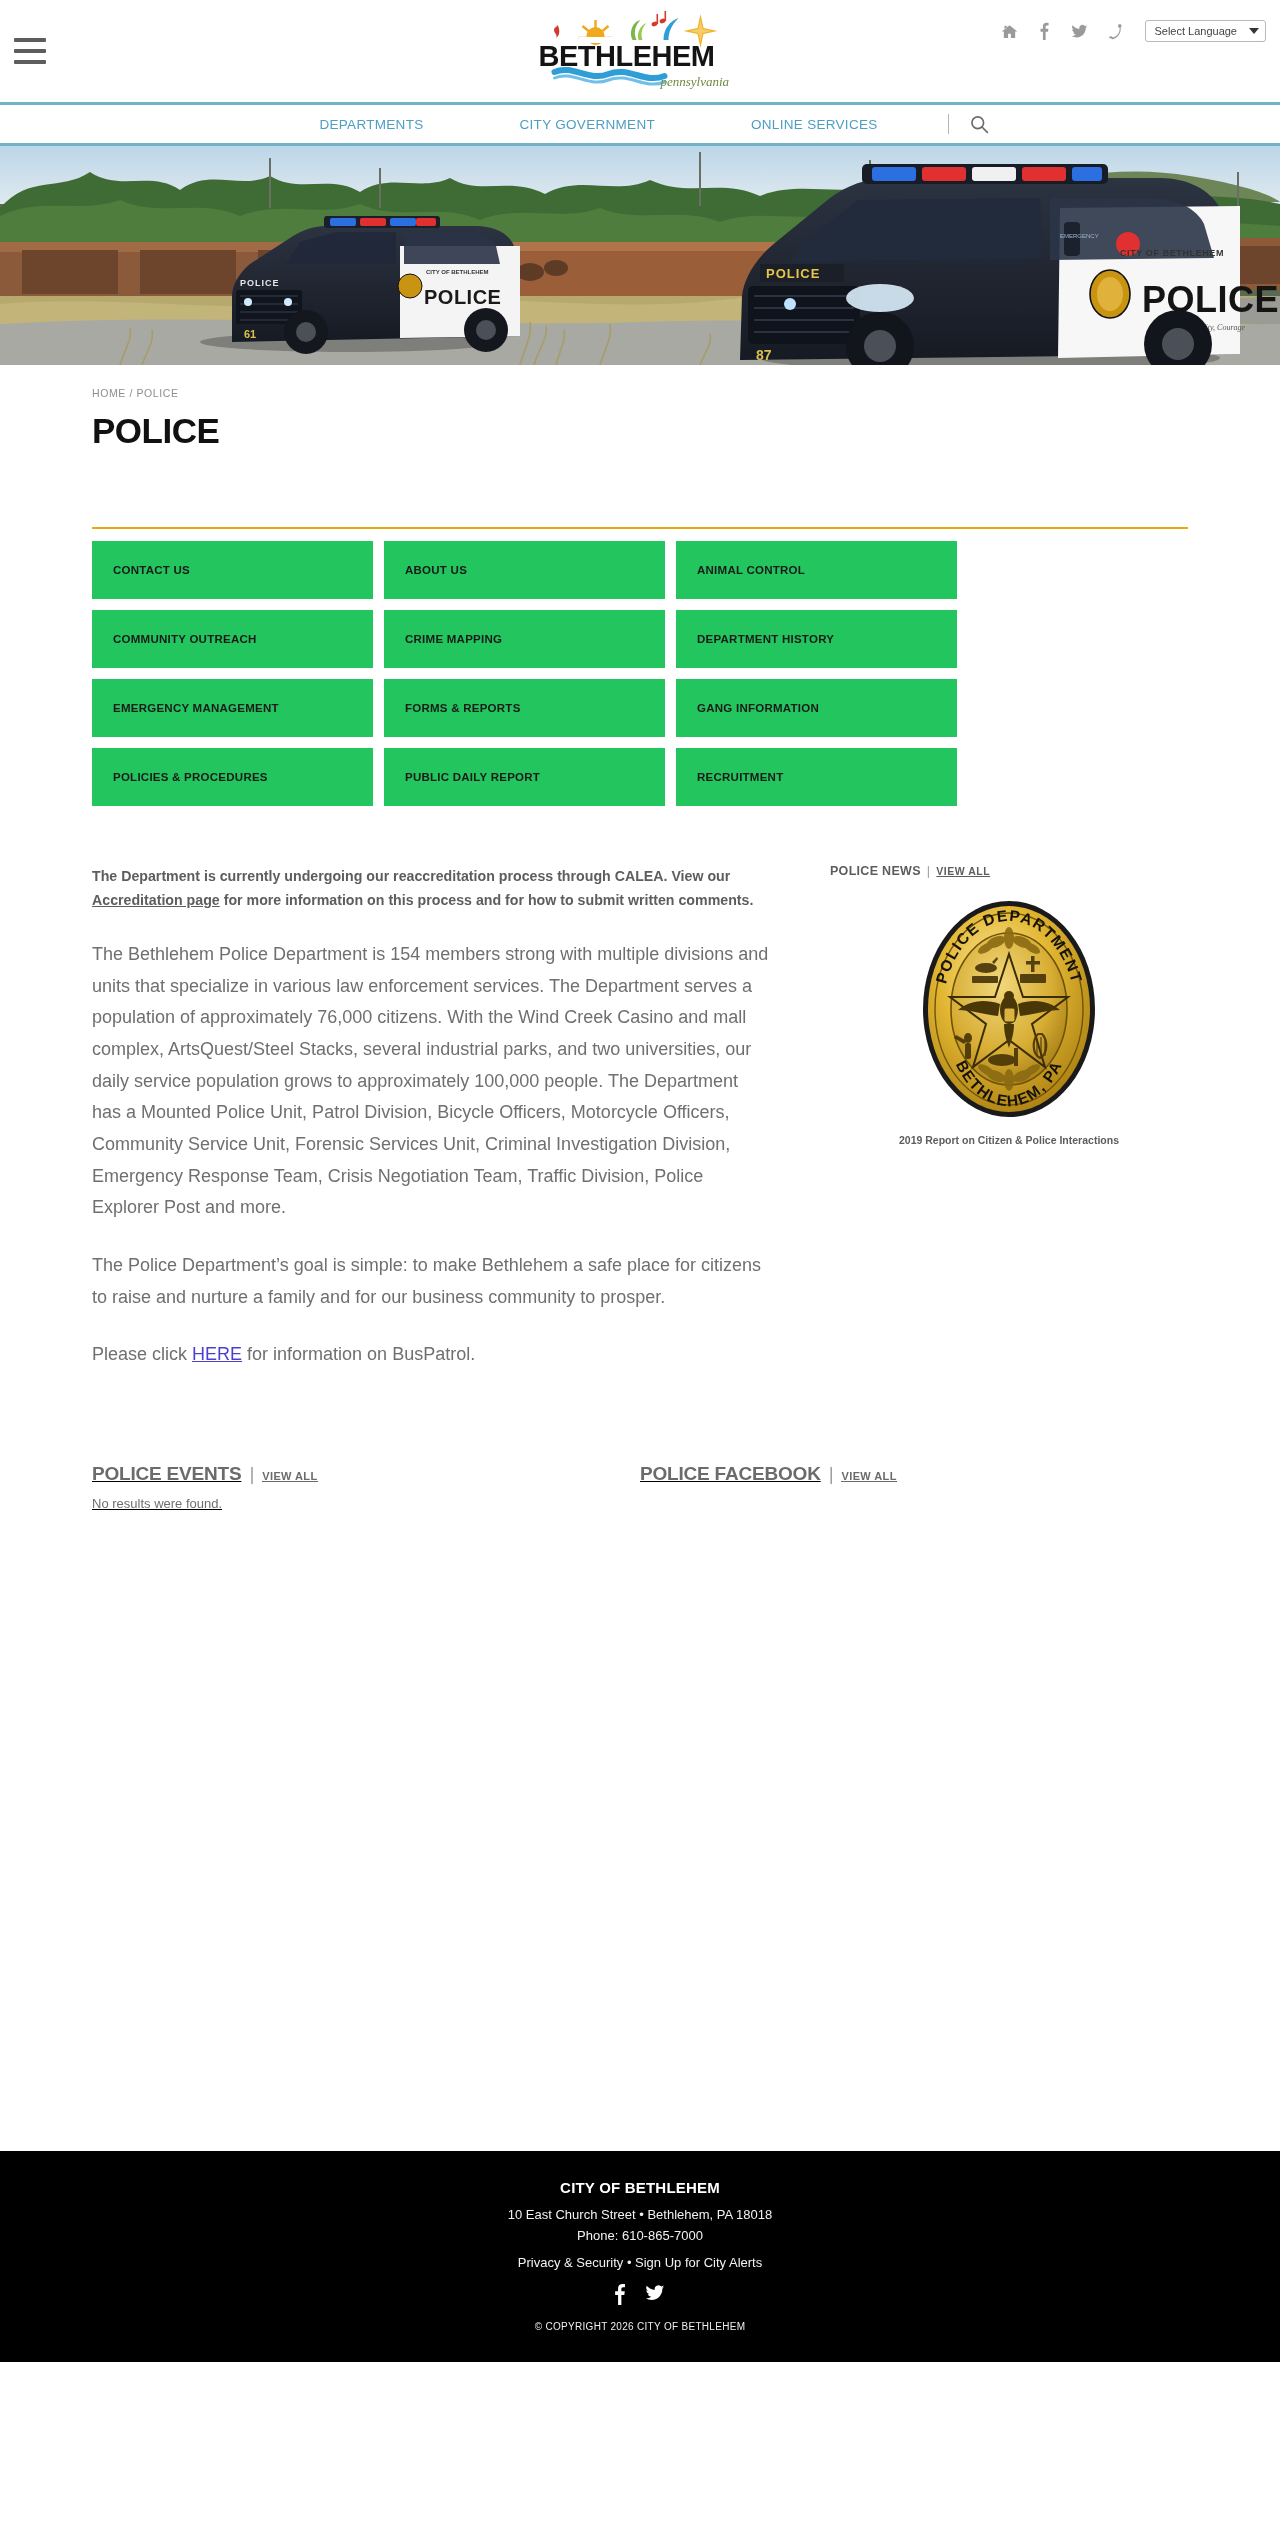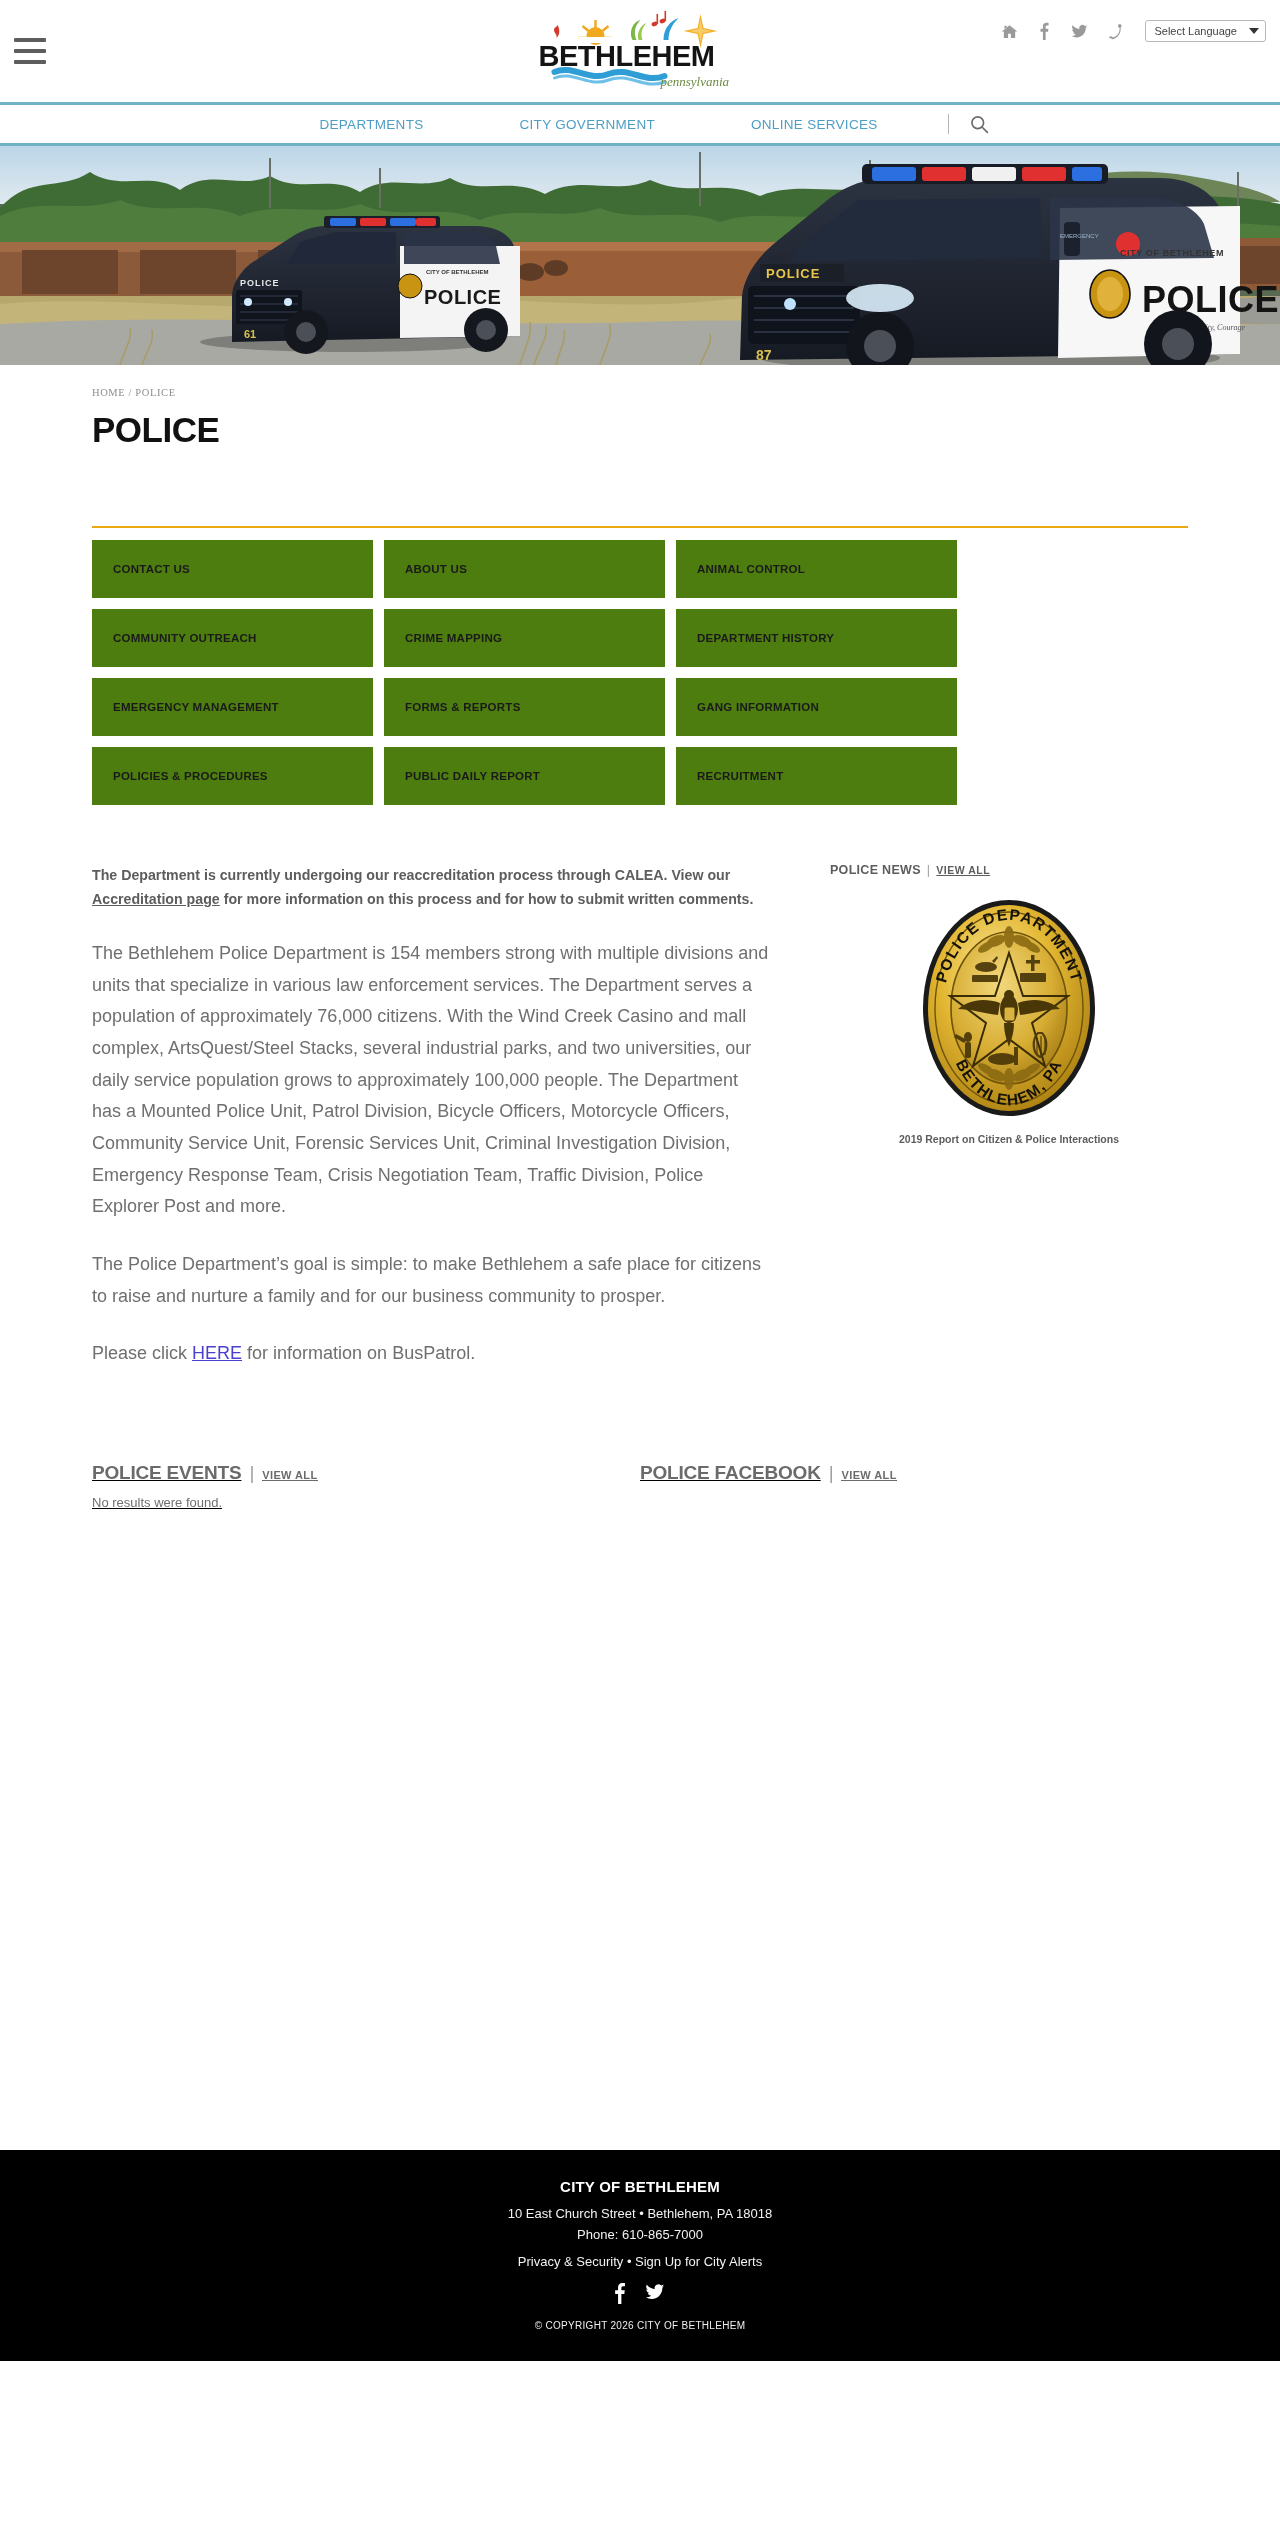--- a/index.html
+++ b/index.html
@@ -128,21 +128,21 @@
   .container {
     width: 1200px;
     margin: 0 auto;
     padding: 0 0 0 0;
   }
   .breadcrumb {
     font-size: 10.5px;
     letter-spacing: 0.6px;
     color: #8e8e8e;
     padding: 22px 0 0 52px;
-    font-family: Liberation Serif, serif;
+    font-family: Liberation Sans, sans-serif;
   }
   .breadcrumb a { color: #8e8e8e; text-decoration: none; cursor:pointer;}
   .page-title {
     font-size: 35px;
     font-weight: bold;
     letter-spacing: -0.5px;
     color: #111;
     padding: 12px 0 0 52px;
     font-family: "Liberation Sans", sans-serif;
   }
@@ -155,21 +155,21 @@
   
   .grid {
     display: flex;
     flex-wrap: wrap;
     gap: 11px;
     padding: 12px 52px 0 52px;
   }
   .tile {
     width: 281px;
     height: 58px;
-    background: #4d7c0f;
+    background: #22c55e;
     color: #1a1a1a;
     display: flex;
     align-items: center;
     padding-left: 21px;
     font-size: 11.5px;
     font-weight: bold;
     letter-spacing: 0.25px;
     cursor: pointer;
     text-decoration: none;
     font-family: "Liberation Sans", sans-serif;

